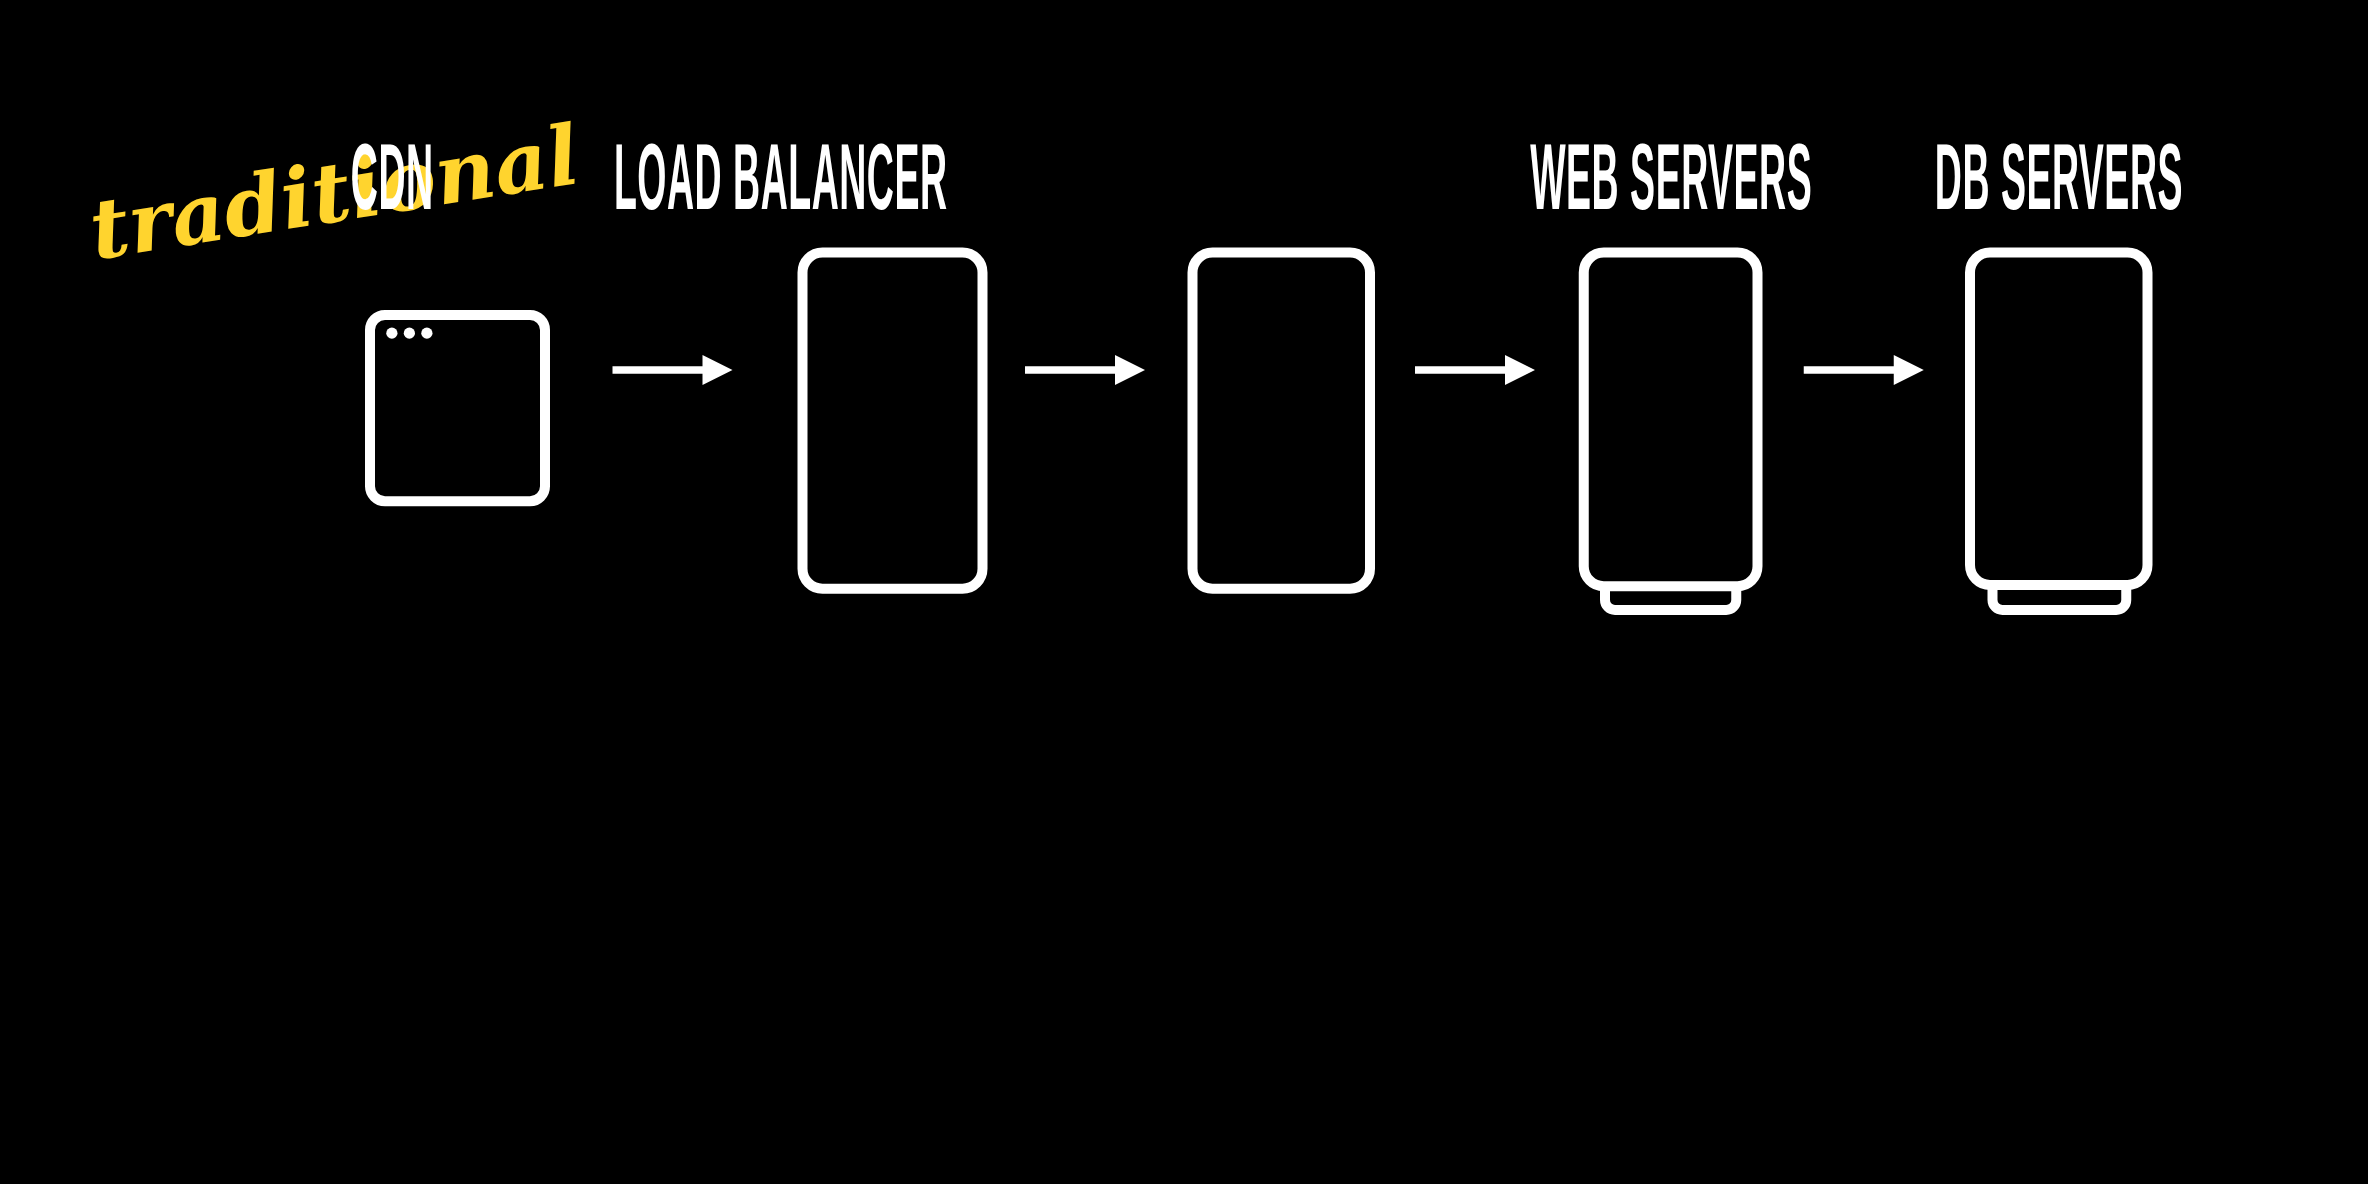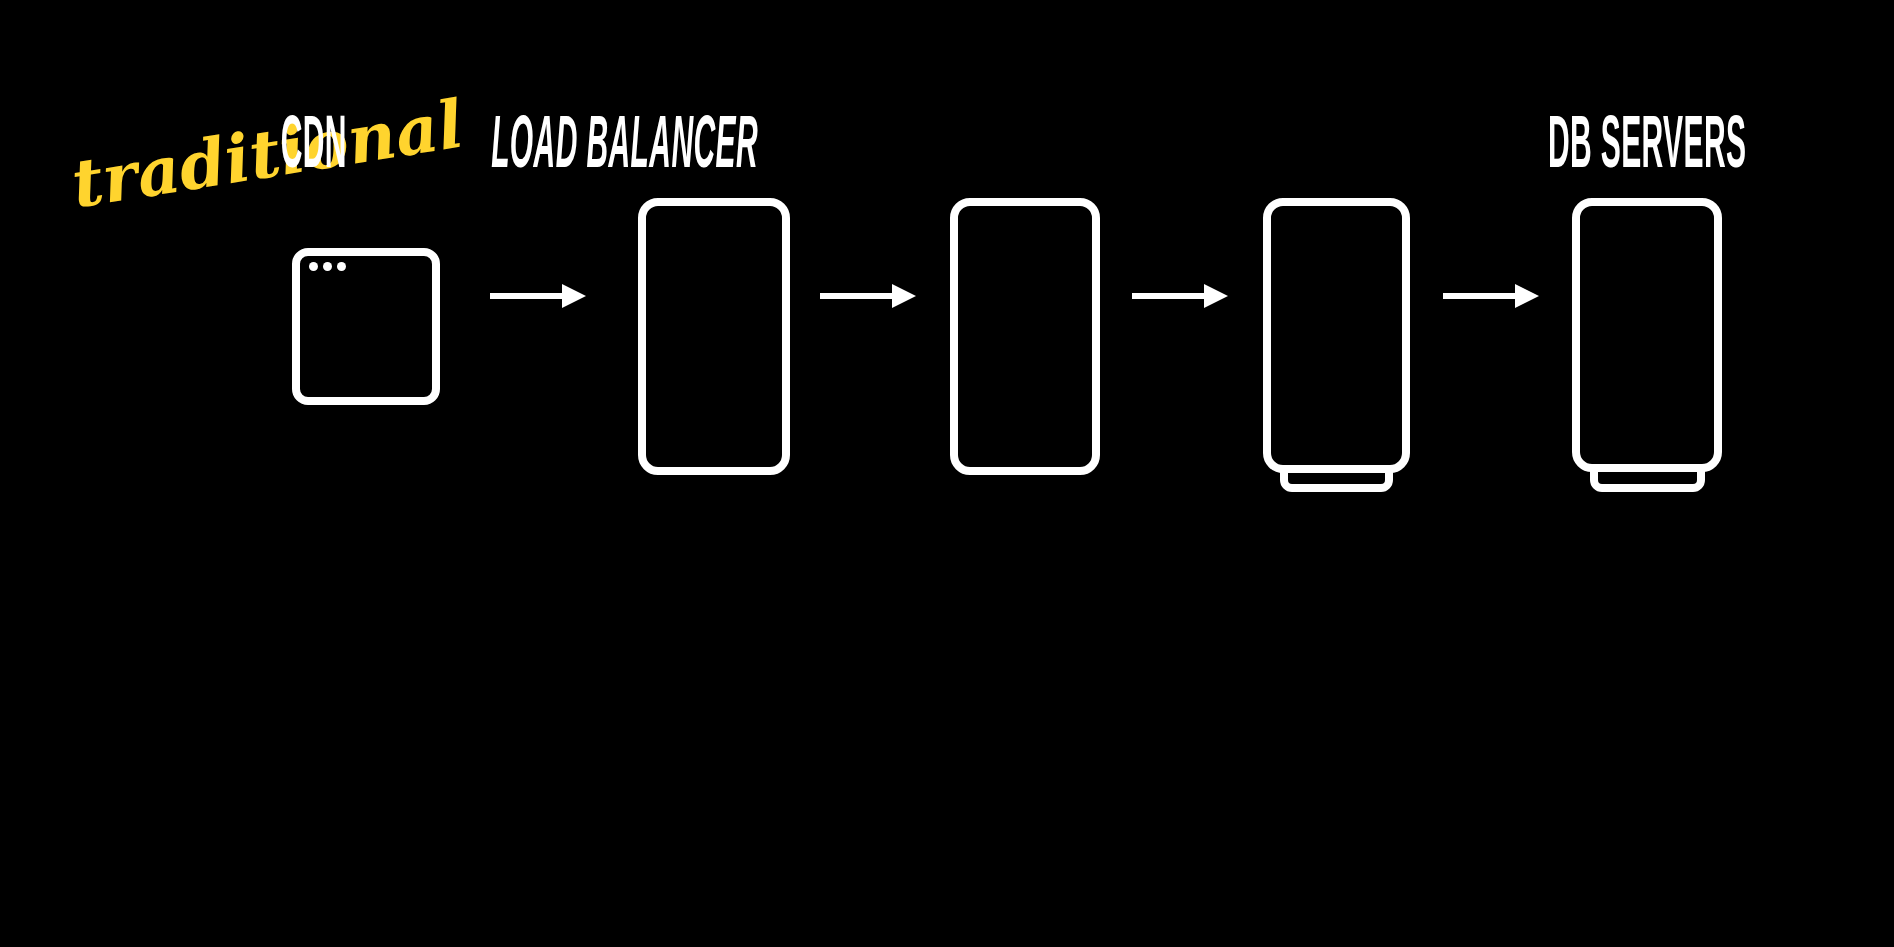--- a/index.html
+++ b/index.html
@@ -103,21 +103,21 @@
     display: inline-block;
     font-weight: bold;
     font-size: 75px;
     letter-spacing: 1px;
     color: var(--stroke);
     white-space: nowrap;
     transform: scaleX(0.4);
     transform-origin: center;
   }
   .node-label.cdn { left: -86px;  } 
-  .node-label.lb  { left: 225px; font-style: italic;  } 
+  .node-label.lb  { left: 225px;  } 
   .node-label.web { left: 937px;  } 
   .node-label.db  { left: 1247px; } 
 
   
   .arrow {
     position: absolute;
     top: 276px;
     width: 100px;
     height: 40px;
   }
@@ -166,20 +166,23 @@
       <polygon points="74,8 74,32 98,20" fill="#FFFFFF"></polygon>
     </svg>
   </div>
 
   <div class="node-label cdn">
     <span>CDN</span>
   </div>
   <div class="node-label lb">
     <span>LOAD BALANCER</span>
   </div>
+  <div class="node-label web">
+    <span>WEB SERVERS</span>
+  </div>
   <div class="node-label db">
     <span>DB SERVERS</span>
   </div>
 
   <div class="node-box cdn"></div>
   <div class="node-box lb"></div>
   <div class="node-box web"></div>
   <div class="stack-base web"></div>
   <div class="node-box db"></div>
   <div class="stack-base db"></div>

